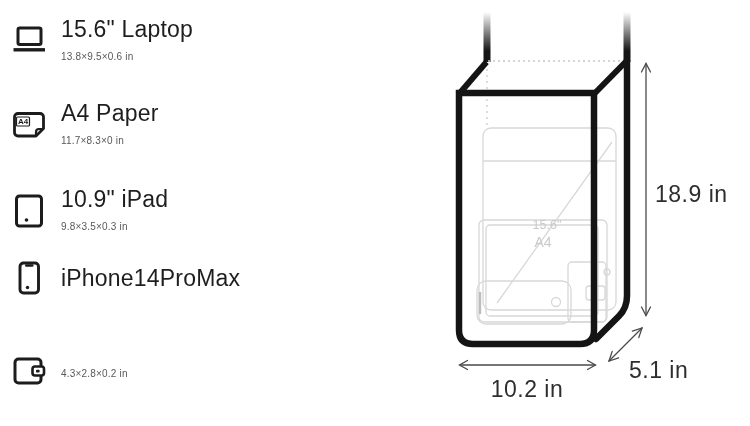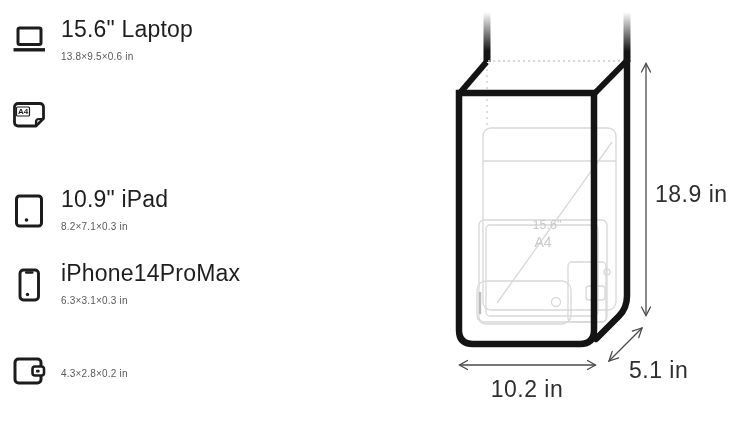--- a/index.html
+++ b/index.html
@@ -41,46 +41,49 @@
 
   <div class="row" style="top:100px;">
     <span class="icon-box">
       <svg width="36" height="30" viewBox="0 0 36 30">
         <path d="M7,3.5 H29 a3.5,3.5 0 0 1 3.5,3.5 V18.5 L25,26 H7 a3.5,3.5 0 0 1 -3.5,-3.5 V7 a3.5,3.5 0 0 1 3.5,-3.5 Z" fill="none" stroke="#1c1c1c" stroke-width="2.8" stroke-linejoin="round"></path>
         <path d="M25,26 V22 a3,3 0 0 1 3,-3 H32.5" fill="none" stroke="#1c1c1c" stroke-width="2.2" stroke-linejoin="round"></path>
         <rect x="5.5" y="7" width="13" height="9" rx="1" fill="none" stroke="#1c1c1c" stroke-width="1.2"></rect>
         <text x="12" y="14" text-anchor="middle" font-size="8" font-weight="bold" fill="#1c1c1c">A4</text>
       </svg>
     </span>
+    <div class="txt">
+      <div class="title">A4 Paper</div>
+      <div class="dims">11.7×8.3×0 in</div>
+    </div>
   </div>
 
   <div class="row" style="top:186px;">
     <span class="icon-box">
       <svg width="36" height="36" viewBox="0 0 36 36">
         <rect x="5.5" y="3" width="25" height="30" rx="3" fill="none" stroke="#1c1c1c" stroke-width="3"></rect>
         <circle cx="15.5" cy="27" r="1.8" fill="#1c1c1c"></circle>
       </svg>
     </span>
     <div class="txt">
       <div class="title">10.9" iPad</div>
-      <div class="dims">8.2×7.1×0.3 in</div>
+      <div class="dims">9.8×3.5×0.3 in</div>
     </div>
   </div>
 
   <div class="row" style="top:260px;">
     <span class="icon-box">
       <svg width="36" height="36" viewBox="0 0 36 36">
         <rect x="9" y="3" width="18.5" height="30" rx="3.5" fill="none" stroke="#1c1c1c" stroke-width="2.9"></rect>
         <rect x="14" y="4.3" width="8.5" height="2.4" rx="1.2" fill="#1c1c1c"></rect>
         <circle cx="16.5" cy="27.5" r="1.7" fill="#1c1c1c"></circle>
       </svg>
     </span>
     <div class="txt">
       <div class="title">iPhone14ProMax</div>
-      <div class="dims">6.3×3.1×0.3 in</div>
     </div>
   </div>
 
   <div class="row" style="top:355px;">
     <span class="icon-box">
       <svg width="36" height="32" viewBox="0 0 36 32">
         <rect x="4" y="4" width="26" height="24" rx="3.5" fill="none" stroke="#1c1c1c" stroke-width="3"></rect>
         <rect x="21.5" y="11.5" width="11.5" height="9" rx="2.5" fill="#ffffff" stroke="#1c1c1c" stroke-width="2.6"></rect>
         <rect x="25" y="14.7" width="3.6" height="2.8" rx="0.8" fill="#1c1c1c"></rect>
       </svg>

